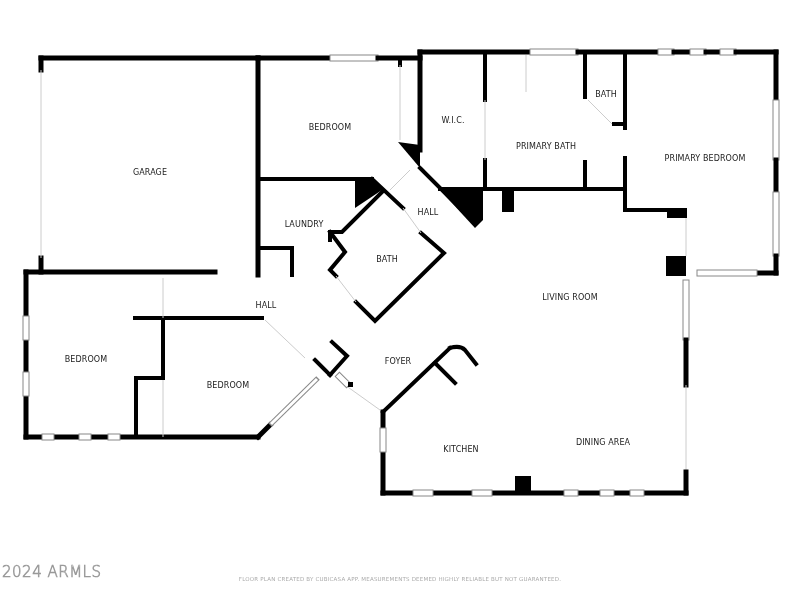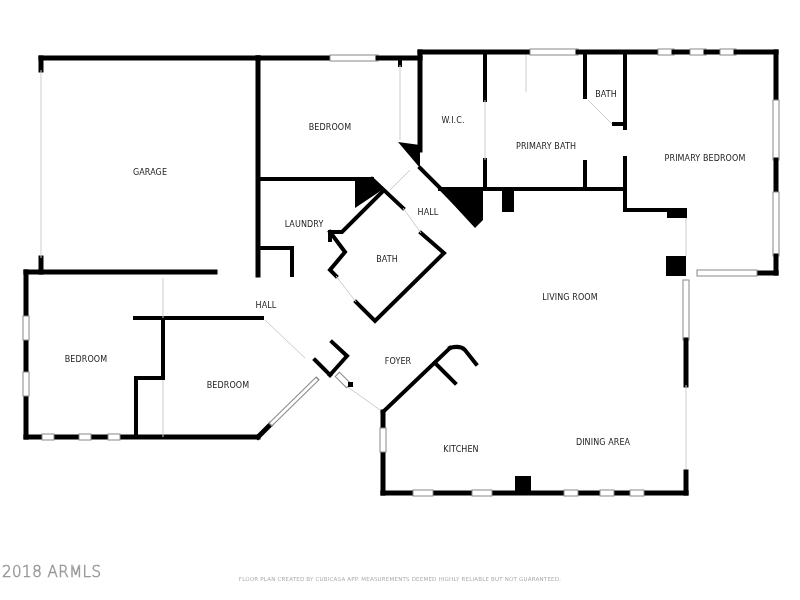--- a/index.html
+++ b/index.html
@@ -147,14 +147,14 @@
     <text class="room-label" x="570" y="300" text-anchor="middle">LIVING ROOM</text>
     <text class="room-label" x="266" y="308" text-anchor="middle">HALL</text>
     <text class="room-label" x="86" y="362" text-anchor="middle">BEDROOM</text>
     <text class="room-label" x="228" y="388" text-anchor="middle">BEDROOM</text>
     <text class="room-label" x="398" y="364" text-anchor="middle">FOYER</text>
     <text class="room-label" x="461" y="452" text-anchor="middle">KITCHEN</text>
     <text class="room-label" x="603" y="445" text-anchor="middle">DINING AREA</text>
   </g>
 </svg>
 
-<div class="watermark">2018 ARMLS</div>
+<div class="watermark">2024 ARMLS</div>
 <div class="disclaimer">FLOOR PLAN CREATED BY CUBICASA APP. MEASUREMENTS DEEMED HIGHLY RELIABLE BUT NOT GUARANTEED.</div>
 
 </body></html>

